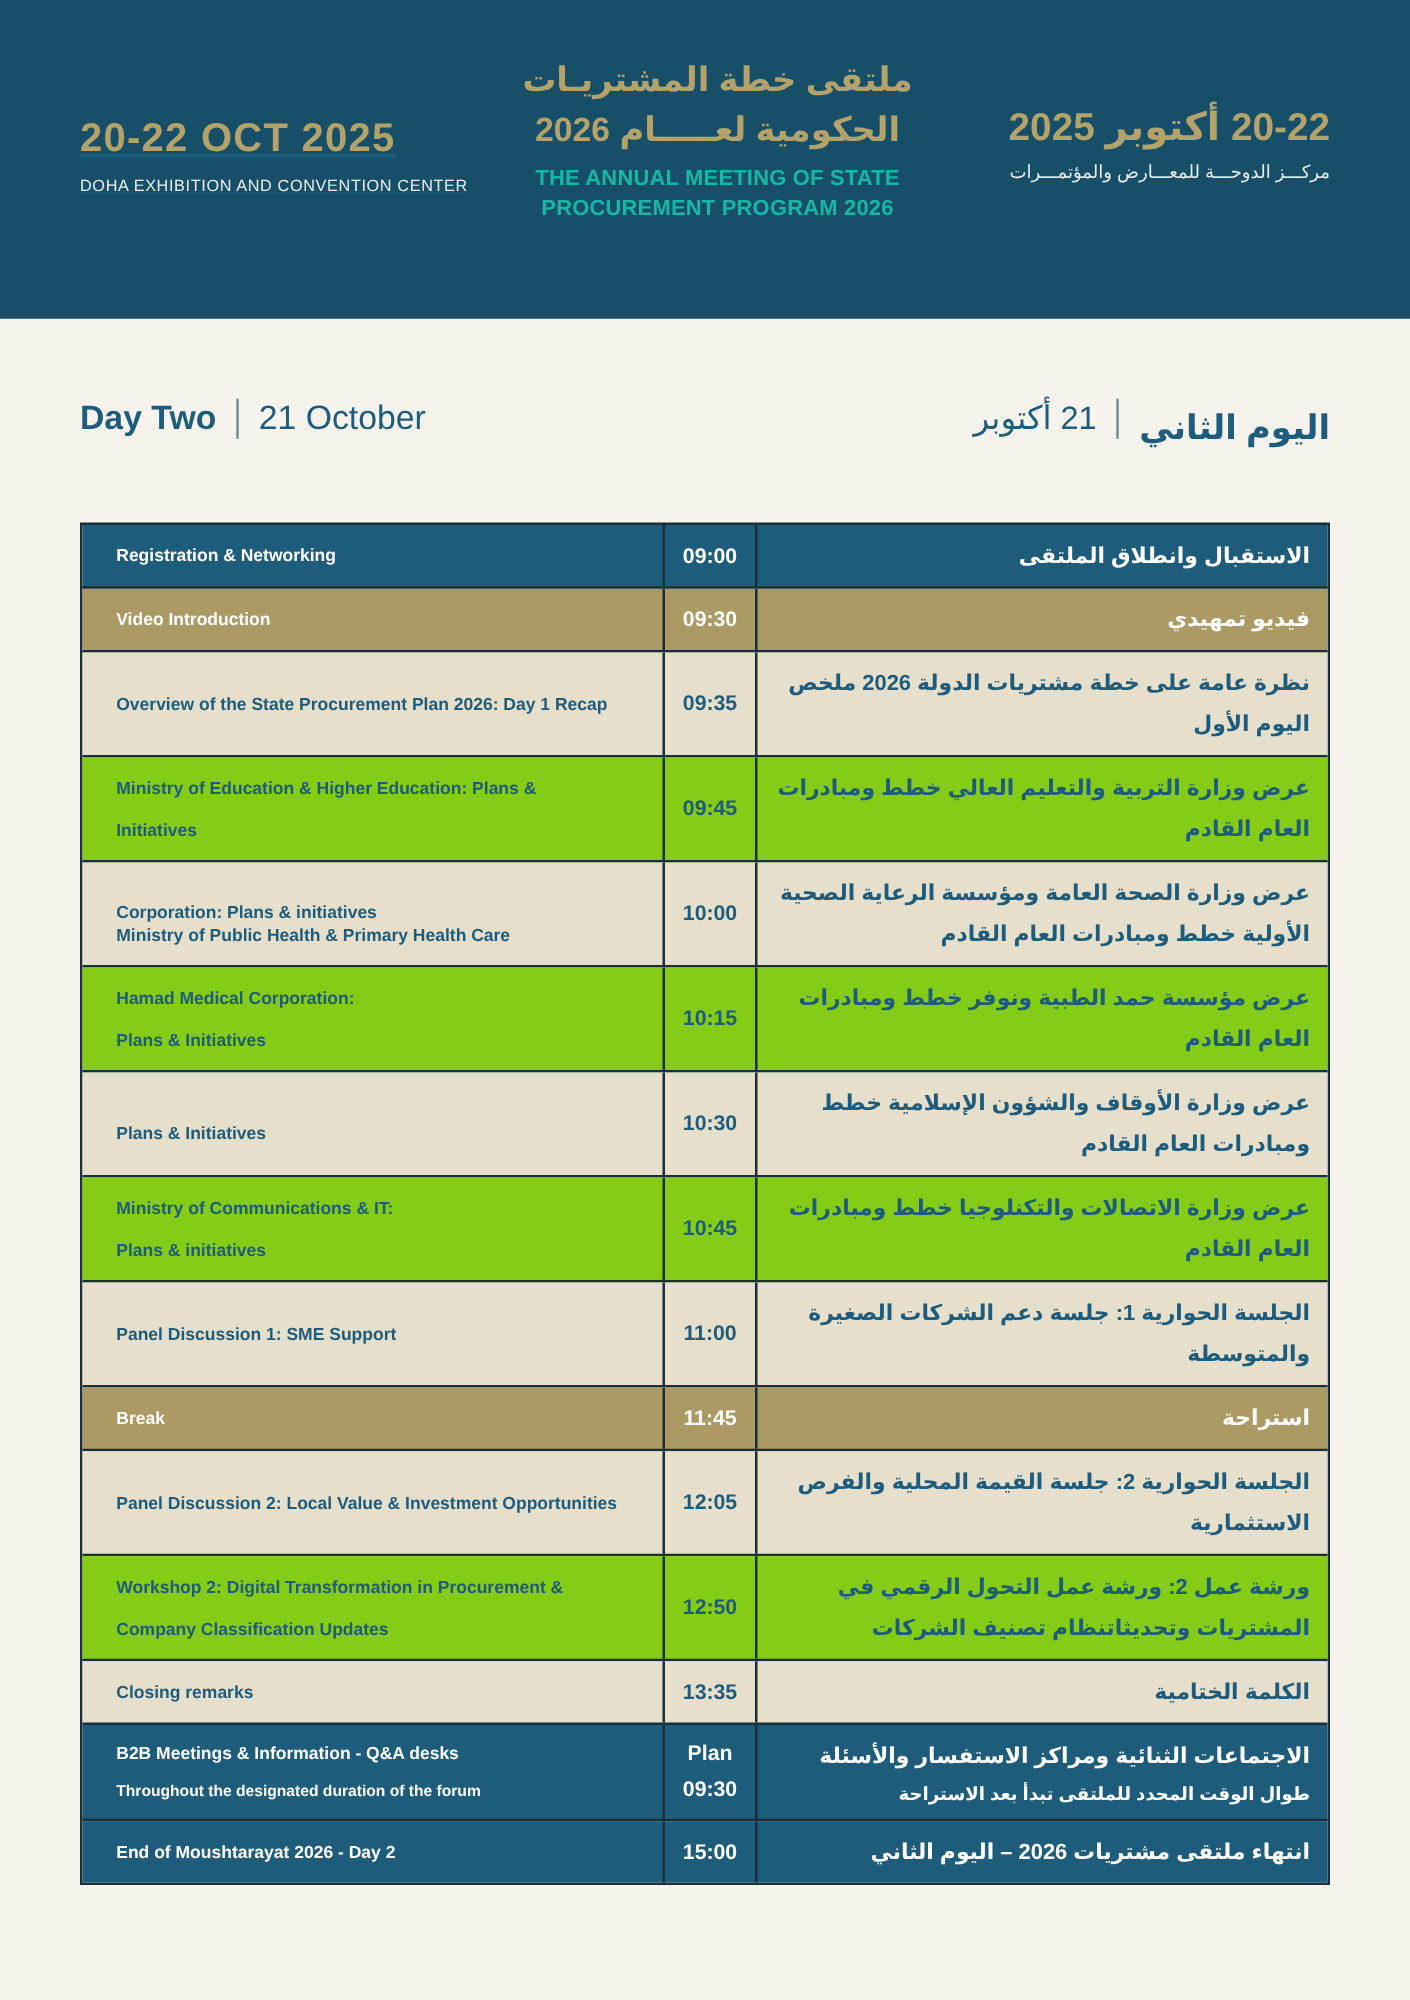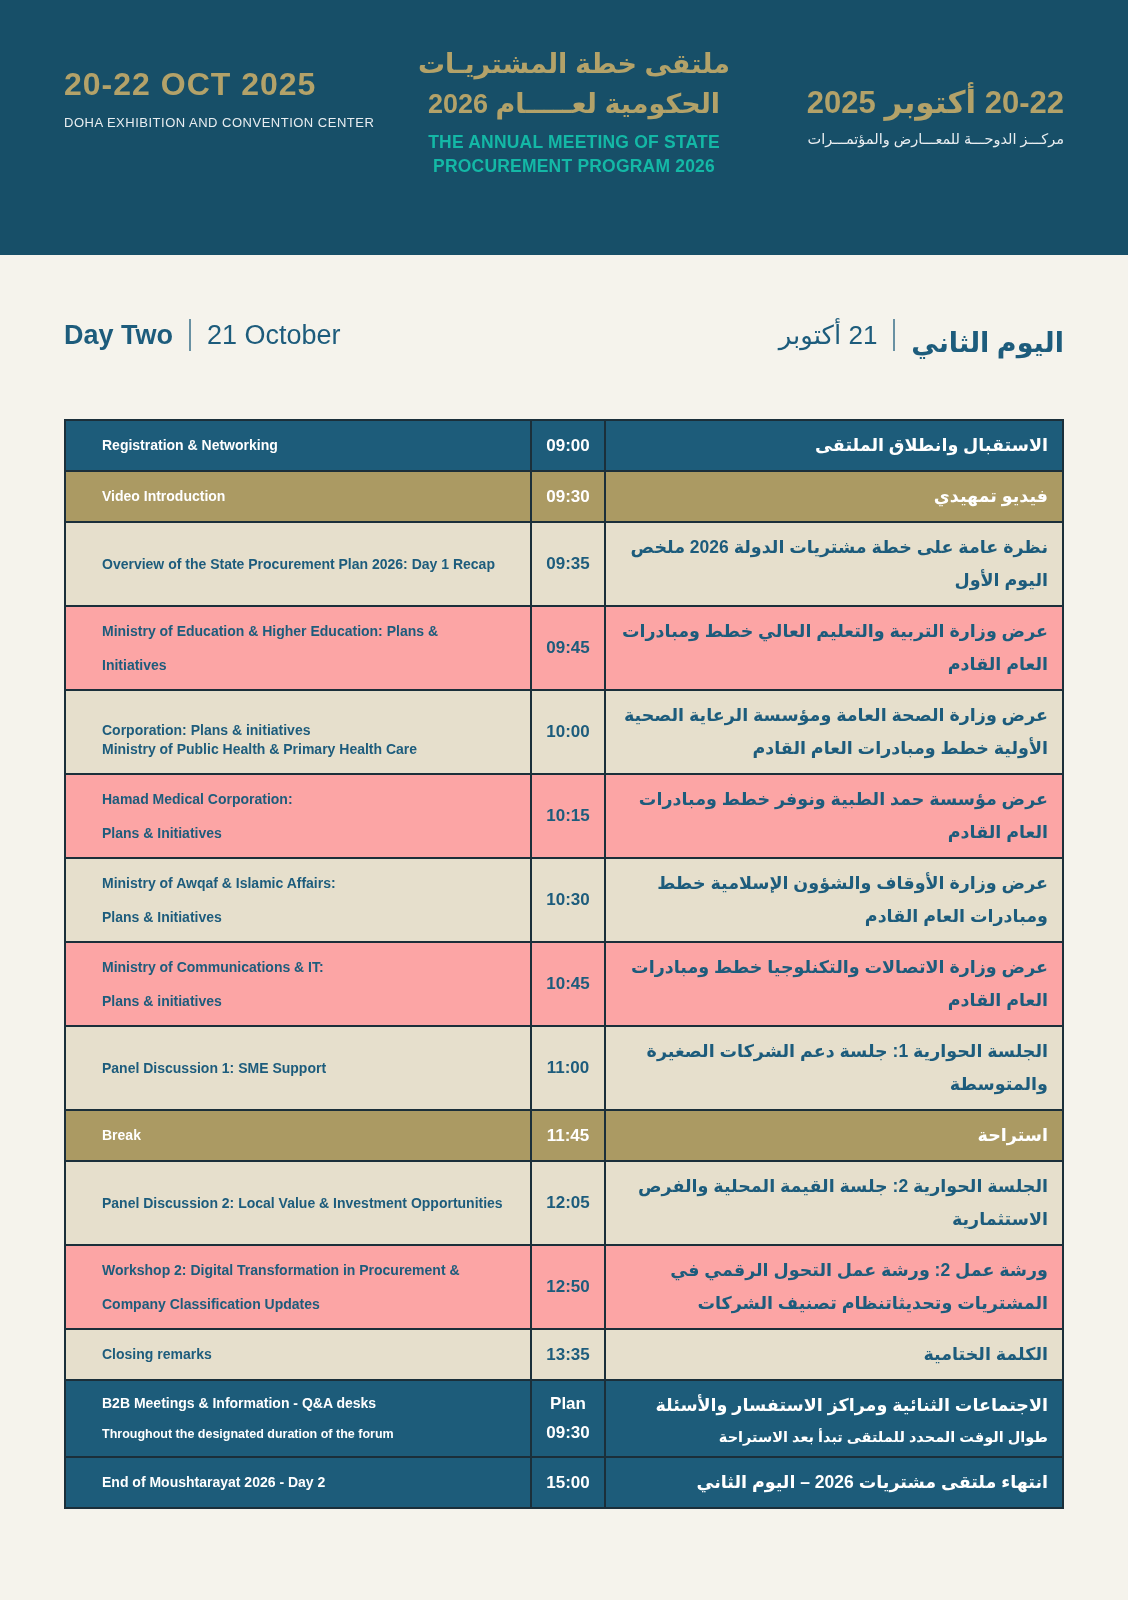--- a/index.html
+++ b/index.html
@@ -9,21 +9,21 @@
     font-family:"Liberation Sans","DejaVu Sans",sans-serif;
     color:#1d5c7c;
     overflow:hidden;
   }
   
   .banner{
     height:255px;background:#174f68;
     display:flex;justify-content:space-between;
     padding:0 64px;box-sizing:border-box;
   }
-  .b-left{padding-top:66px;width:330px;}
+  .b-left{padding-top:92px;width:330px;text-decoration:underline;}
   .b-left .dates{color:#b3a269;font-size:32px;font-weight:bold;letter-spacing:1px;white-space:nowrap;}
   .b-left .venue{color:#e9eef1;font-size:13px;letter-spacing:.5px;margin-top:12px;white-space:nowrap;}
   .b-center{padding-top:44px;text-align:center;width:330px;}
   .ar-title{color:#b3a269;font-size:27px;font-weight:bold;line-height:40px;direction:rtl;}
   .en-title{color:#14b8a6;font-size:17.5px;font-weight:bold;line-height:24px;margin-top:6px;letter-spacing:.2px;}
   .b-right{padding-top:84px;width:310px;text-align:right;direction:rtl;}
   .b-right .dates-ar{color:#b3a269;font-size:31px;font-weight:bold;}
   .b-right .venue-ar{color:#e9eef1;font-size:14.5px;margin-top:10px;}
 
   
@@ -44,25 +44,24 @@
   }
   .row{
     display:grid;
     grid-template-columns:466px 74px 1fr;
     border-bottom:2px solid #1b2f3a;
   }
   .row:last-child{border-bottom:none;}
   .cell{box-sizing:border-box;}
   .cell-en{
     border-right:2px solid #1b2f3a;
-    padding:10px 10px 10px 12px;
+    padding:10px 10px 10px 27px;
     display:flex;flex-direction:column;justify-content:center;
     font-weight:bold;font-size:14px;line-height:19px;
     min-height:34px;
-    margin-left:24px;
   }
   .en2{margin-top:15px;}
   .sub-en{font-size:12.5px;margin-top:12px;}
   .cell-time{
     border-right:2px solid #1b2f3a;
     display:flex;flex-direction:column;align-items:center;justify-content:center;
     font-weight:bold;font-size:17px;gap:9px;
     padding:6px 20px;
   }
   .cell-ar{
@@ -70,21 +69,21 @@
     padding:8px 14px 8px 10px;
     display:flex;flex-direction:column;justify-content:center;
     font-weight:bold;font-size:17.5px;line-height:33px;
   }
   .sub-ar{font-size:14.5px;line-height:22px;margin-top:4px;font-weight:bold;}
 
   
   .row.teal{background:#1d5c7a;color:#ffffff;}
   .row.gold{background:#ab9a63;color:#ffffff;}
   .row.beige{background:#e6dfcc;color:#1d5c7c;}
-  .row.light{background:#fca5a5;color:#1d5c7c;}
+  .row.light{background:#84cc16;color:#1d5c7c;}
 </style>
 </head>
 <body>
 
 <div class="banner">
   <div class="b-left">
     <div class="dates">20-22 OCT 2025</div>
     <div class="venue">DOHA EXHIBITION AND CONVENTION CENTER</div>
   </div>
   <div class="b-center">
@@ -181,21 +180,20 @@
       </div>
       <div class="cell cell-time">
         <span class="t">10:15</span>
       </div>
       <div class="cell cell-ar">
         <span class="ar-line">عرض مؤسسة حمد الطبية ونوفر خطط ومبادرات العام القادم</span>
       </div>
     </div>
     <div class="row beige">
       <div class="cell cell-en">
-        <span class="en-line">Ministry of Awqaf &amp; Islamic Affairs:</span>
         <span class="en-line en2">Plans &amp; Initiatives</span>
       </div>
       <div class="cell cell-time">
         <span class="t">10:30</span>
       </div>
       <div class="cell cell-ar">
         <span class="ar-line">عرض وزارة الأوقاف والشؤون الإسلامية خطط ومبادرات العام القادم</span>
       </div>
     </div>
     <div class="row light">

